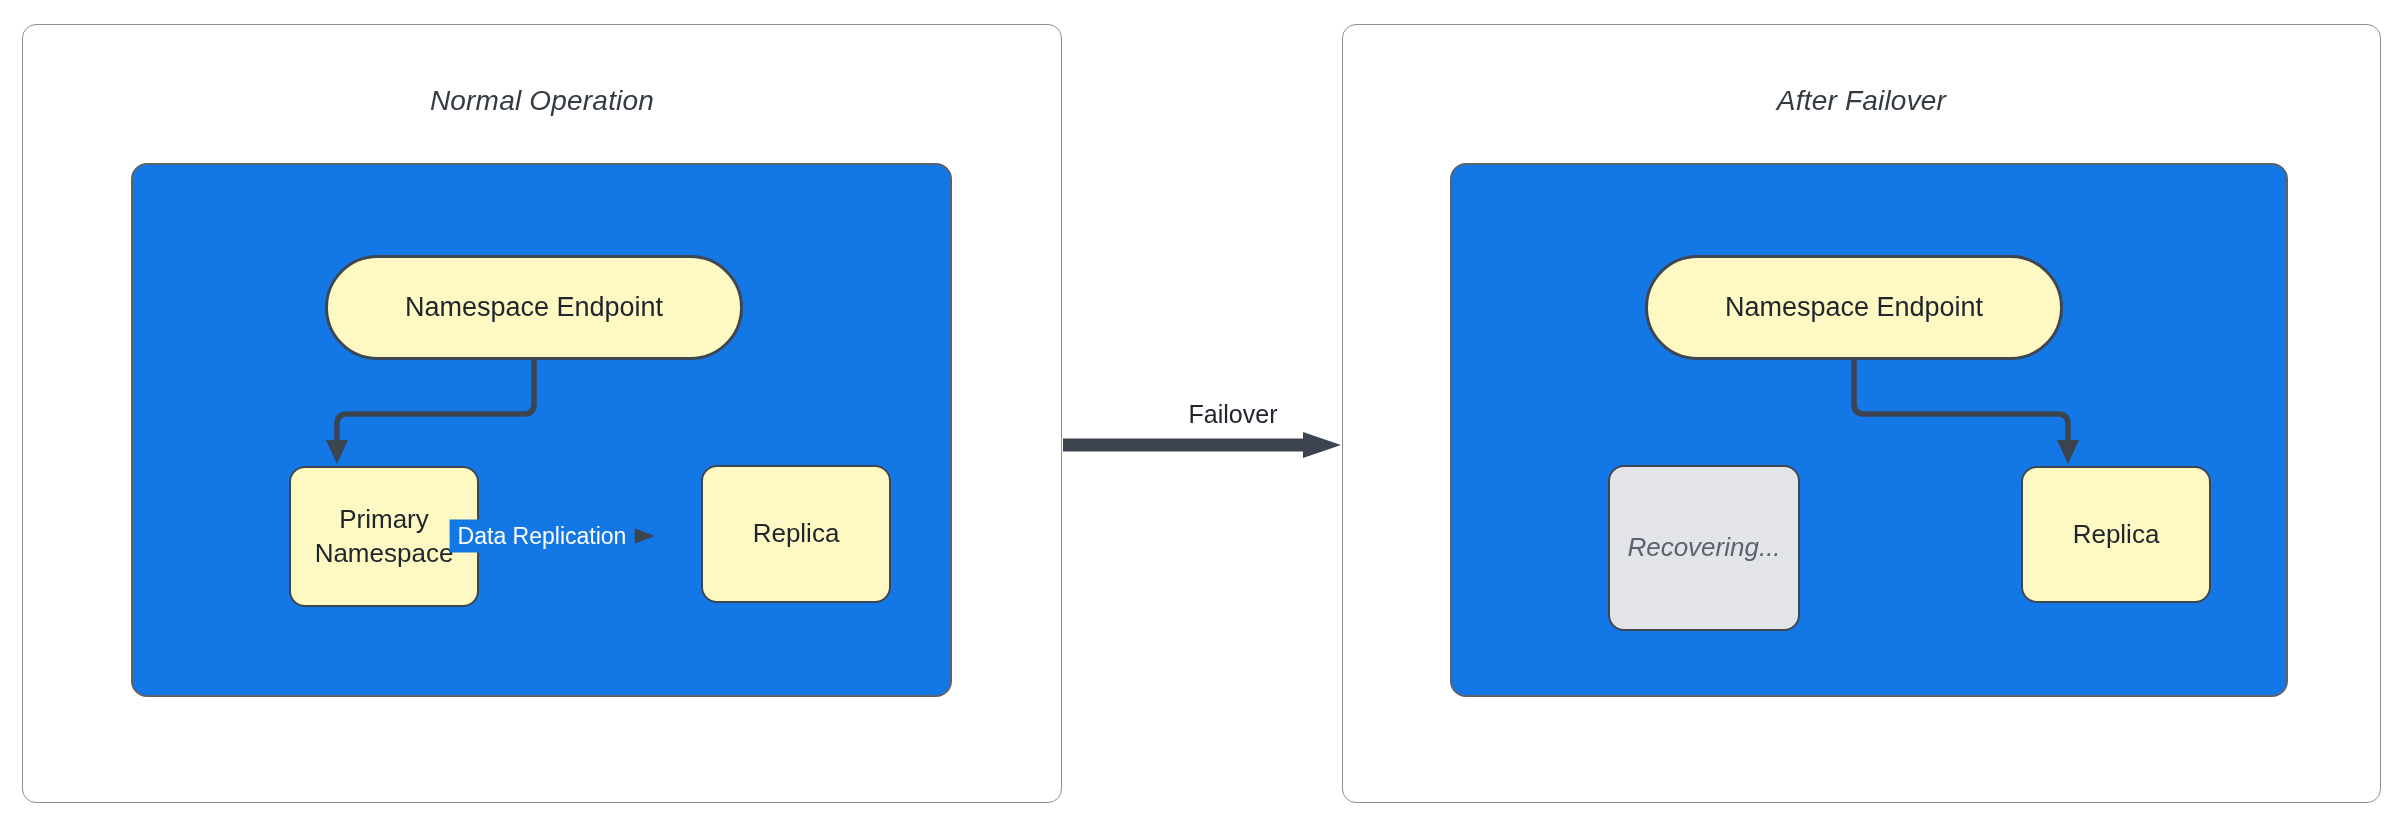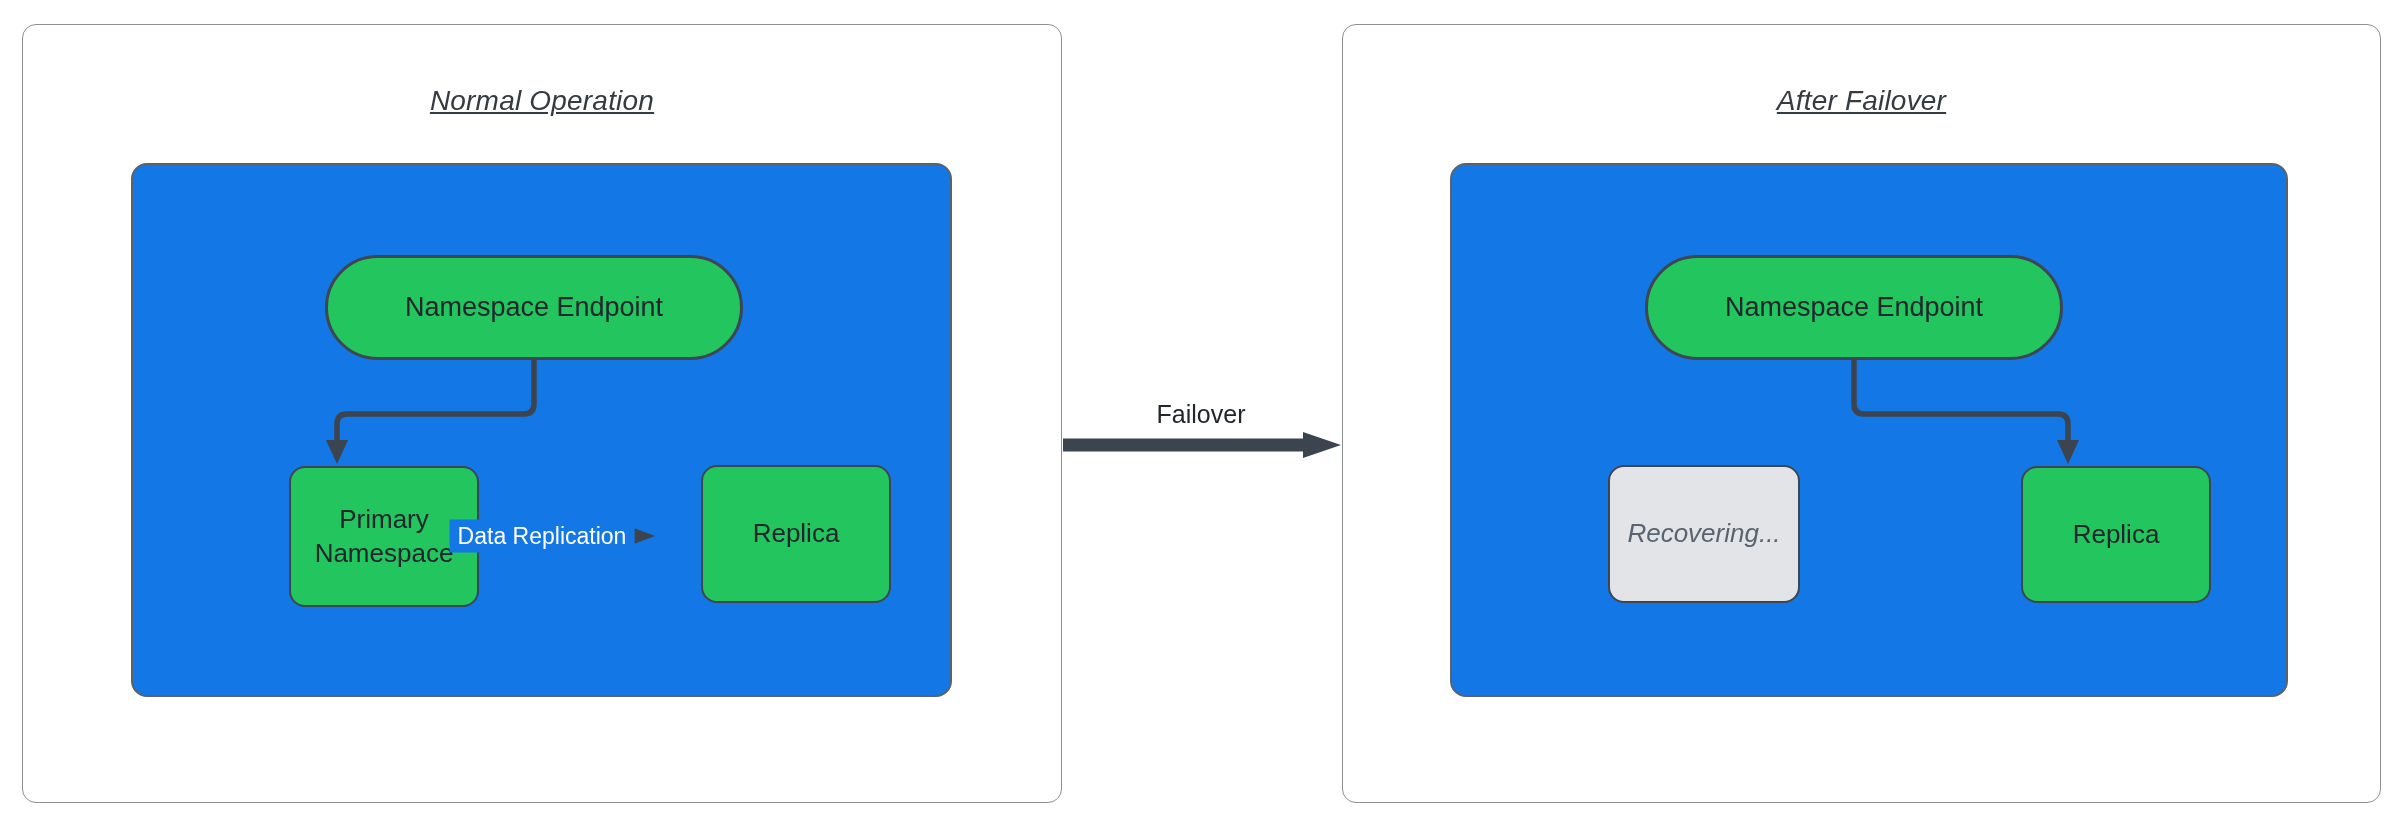--- a/index.html
+++ b/index.html
@@ -33,21 +33,20 @@
   .panel-title{
     position:absolute;
     width:100%;
     top:60px;
     text-align:center;
     font-size:28px;
     font-style:italic;
     color:var(--title-text);
     letter-spacing:.2px;
     z-index:2;
-    text-decoration:underline;
   }
   .cluster{
     position:absolute;
     background:var(--blue);
     border:2px solid #5A626B;
     border-radius:16px;
     z-index:2;
   }
   .connector-layer{
     position:absolute;
@@ -65,21 +64,21 @@
     fill:none;
     stroke:var(--dark);
     stroke-width:13;
   }
   .arrowhead{
     fill:var(--dark);
     stroke:none;
   }
   .node{
     position:absolute;
-    background:#22c55e;
+    background:#fef9c3;
     border:2.5px solid var(--node-border);
     display:flex;
     align-items:center;
     justify-content:center;
     text-align:center;
     color:var(--node-text);
     z-index:4;
   }
   .pill{
     width:418px;height:105px;
@@ -111,20 +110,21 @@
     white-space:nowrap;
     transform:translate(-50%,-50%);
   }
   .free-label{
     position:absolute;
     z-index:5;
     color:var(--node-text);
     font-size:25px;
     white-space:nowrap;
     transform:translate(-50%,0);
+    margin-left:32px;
   }
 </style>
 </head>
 <body>
 
 <div class="canvas">
 
   <section class="panel" style="left:22px;top:24px;width:1040px;height:779px;">
     <div class="panel-title">Normal Operation</div>
   </section>
@@ -165,21 +165,21 @@
   <div class="node box" style="left:241px;top:466px;height:141px;">
     <span>Primary Namespace</span>
   </div>
   <div class="node box" style="left:653px;top:465px;height:138px;">
     <span>Replica</span>
   </div>
 
   <div class="node pill" style="left:1645px;top:255px;">
     <span>Namespace Endpoint</span>
   </div>
-  <div class="node box box-recovering" style="left:1560px;top:465px;width:192px;height:138px;">
+  <div class="node box box-recovering" style="left:1560px;top:465px;width:192px;height:166px;">
     <span>Recovering...</span>
   </div>
   <div class="node box" style="left:1973px;top:466px;height:137px;">
     <span>Replica</span>
   </div>
 
   <div class="edge-label" style="left:542px;top:536px;">Data Replication</div>
   <div class="free-label" style="left:1201px;top:400px;">Failover</div>
 
 </div>

